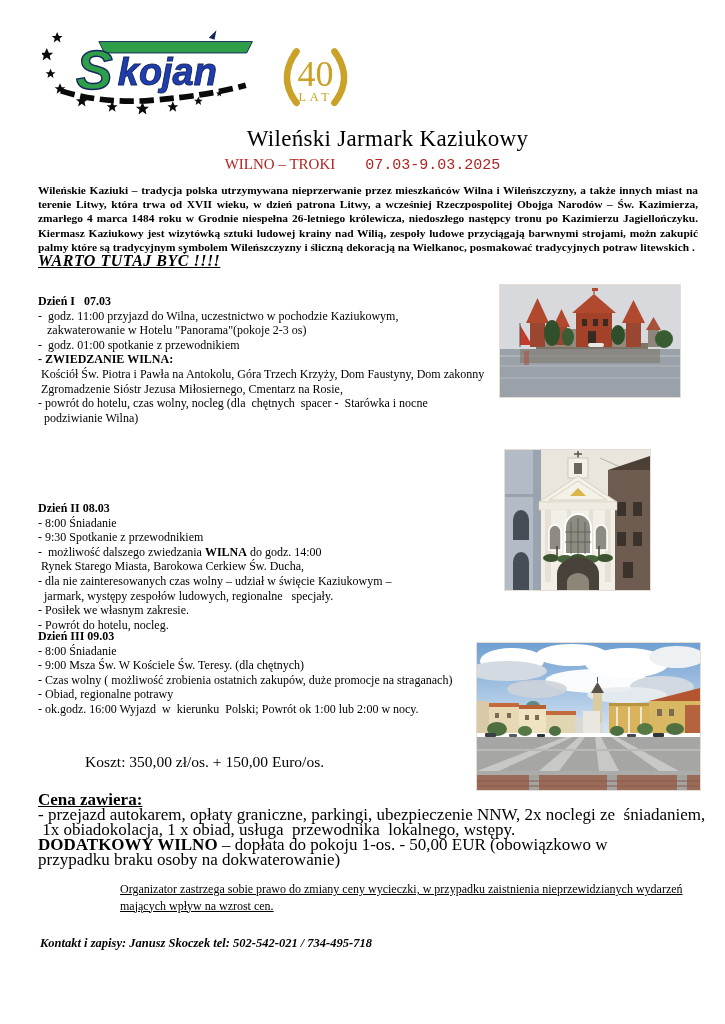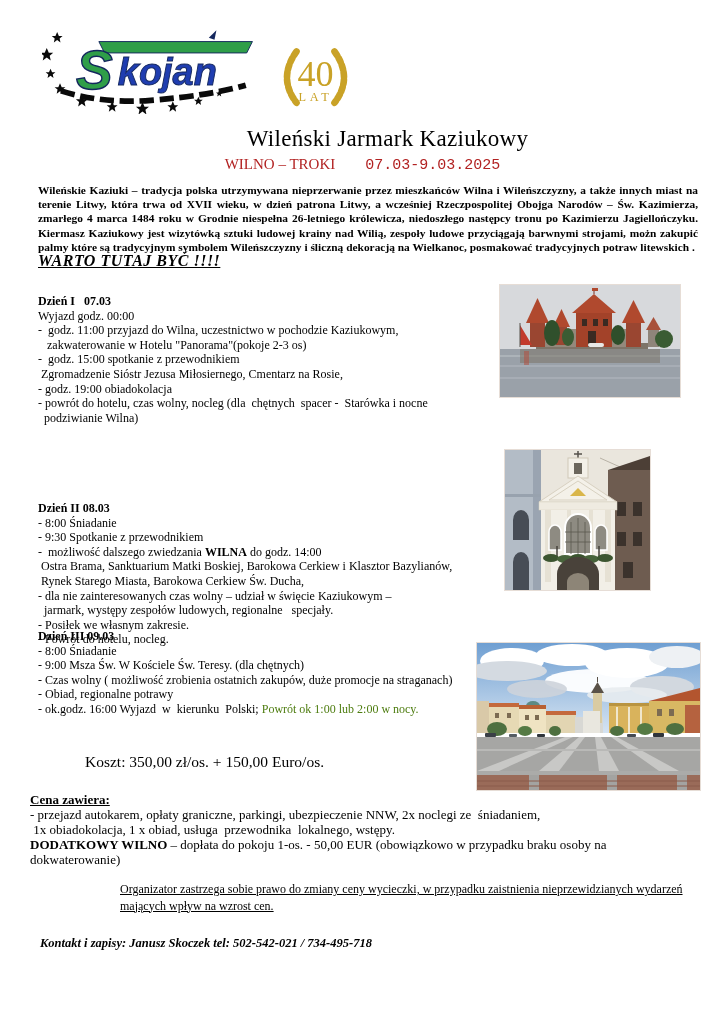--- a/index.html
+++ b/index.html
@@ -17,27 +17,27 @@
   
   .intro-block{position:absolute;top:183px;left:38px;width:660px;}
   .intro{margin:0;font-size:11.4px;font-weight:bold;line-height:14.2px;text-align:justify;}
   .warto{font-size:16px;font-weight:bold;font-style:italic;text-decoration:underline;
          line-height:14.2px;letter-spacing:.5px;}
   
   .day{position:absolute;left:38px;font-size:12px;line-height:14.6px;}
   .day .hd{font-weight:bold;white-space:pre;}
   .line{white-space:pre;}
   .b{font-weight:bold;}
-  .red{color:#4d7c0f;}
+  .red{color:#000000;}
   #day1{top:294px;}
   #day2{top:461px;margin-top:40px;}
   #day3{top:629px;}
   .cost{position:absolute;top:753px;left:85px;font-size:15.5px;}
   
-  .includes{position:absolute;top:792px;left:30px;width:660px;font-size:13px;line-height:15px;}
+  .includes{position:absolute;top:792px;left:38px;width:660px;font-size:17px;line-height:15px;}
   .includes .hd{font-weight:bold;text-decoration:underline;}
   .extra{white-space:normal;width:640px;}
   .disclaimer{position:absolute;top:881px;left:120px;width:580px;font-size:12px;
               line-height:16.5px;text-decoration:underline;}
   .contact{position:absolute;top:936px;left:40px;font-size:12.5px;font-weight:bold;font-style:italic;}
   
   .photo{position:absolute;line-height:0;outline:1px solid #e6ddd6;}
   #photo-castle{top:285px;left:500px;}
   #photo-gate{top:450px;left:505px;}
   #photo-square{top:643px;left:477px;}
@@ -85,36 +85,35 @@
     <span>WILNO – TROKI</span><span class="dates">07.03-9.03.2025</span>
   </div>
 
   <div class="intro-block">
     <p class="intro">Wileńskie Kaziuki – tradycja polska utrzymywana nieprzerwanie przez mieszkańców Wilna i Wileńszczyzny, a także innych miast na terenie Litwy, która trwa od XVII wieku, w dzień patrona Litwy, a wcześniej Rzeczpospolitej Obojga Narodów – Św. Kazimierza, zmarłego 4 marca 1484 roku w Grodnie niespełna 26-letniego królewicza, niedoszłego następcy tronu po Kazimierzu Jagiellończyku. Kiermasz Kaziukowy jest wizytówką sztuki ludowej krainy nad Wilią, zespoły ludowe przyciągają barwnymi strojami, możn zakupić palmy które są tradycyjnym symbolem Wileńszczyzny i śliczną dekoracją na Wielkanoc, posmakować tradycyjnych potraw litewskich .</p>
     <div class="warto">WARTO  TUTAJ  BYĆ !!!!</div>
   </div>
 
   <div class="day" id="day1">
     <div class="hd">Dzień I   07.03</div>
-    <div class="line">Wyjazd godz. 00:00</div>
     <div class="line">-  godz. 11:00 przyjazd do Wilna, uczestnictwo w pochodzie Kaziukowym,</div>
     <div class="line">   zakwaterowanie w Hotelu "Panorama"(pokoje 2-3 os)</div>
-    <div class="line">-  godz. 15:00 spotkanie z przewodnikiem</div>
+    <div class="line">-  godz. 01:00 spotkanie z przewodnikiem</div>
+    <div class="line b">- ZWIEDZANIE WILNA:</div>
+    <div class="line"> Kościół Św. Piotra i Pawła na Antokolu, Góra Trzech Krzyży, Dom Faustyny, Dom zakonny</div>
     <div class="line"> Zgromadzenie Sióstr Jezusa Miłosiernego, Cmentarz na Rosie,</div>
-    <div class="line">- godz. 19:00 obiadokolacja</div>
     <div class="line">- powrót do hotelu, czas wolny, nocleg (dla  chętnych  spacer -  Starówka i nocne</div>
     <div class="line">  podziwianie Wilna)</div>
   </div>
 
   <div class="day" id="day2">
     <div class="hd">Dzień II 08.03</div>
     <div class="line">- 8:00 Śniadanie</div>
     <div class="line">- 9:30 Spotkanie z przewodnikiem</div>
     <div class="line"><span>-  możliwość dalszego zwiedzania </span><span class="b">WILNA</span><span> do godz. 14:00</span></div>
-    <div class="line"> Ostra Brama, Sanktuarium Matki Boskiej, Barokowa Cerkiew i Klasztor Bazylianów,</div>
     <div class="line"> Rynek Starego Miasta, Barokowa Cerkiew Św. Ducha,</div>
     <div class="line">- dla nie zainteresowanych czas wolny – udział w święcie Kaziukowym –</div>
     <div class="line">  jarmark, występy zespołów ludowych, regionalne   specjały.</div>
     <div class="line">- Posiłek we własnym zakresie.</div>
     <div class="line">- Powrót do hotelu, nocleg.</div>
   </div>
 
   <div class="day" id="day3">
     <div class="hd">Dzień III 09.03</div>
     <div class="line">- 8:00 Śniadanie</div>

